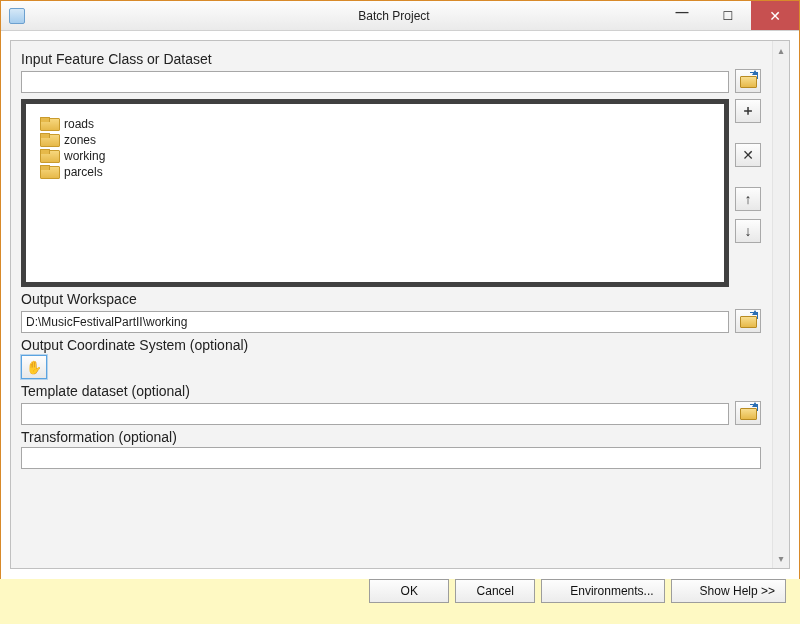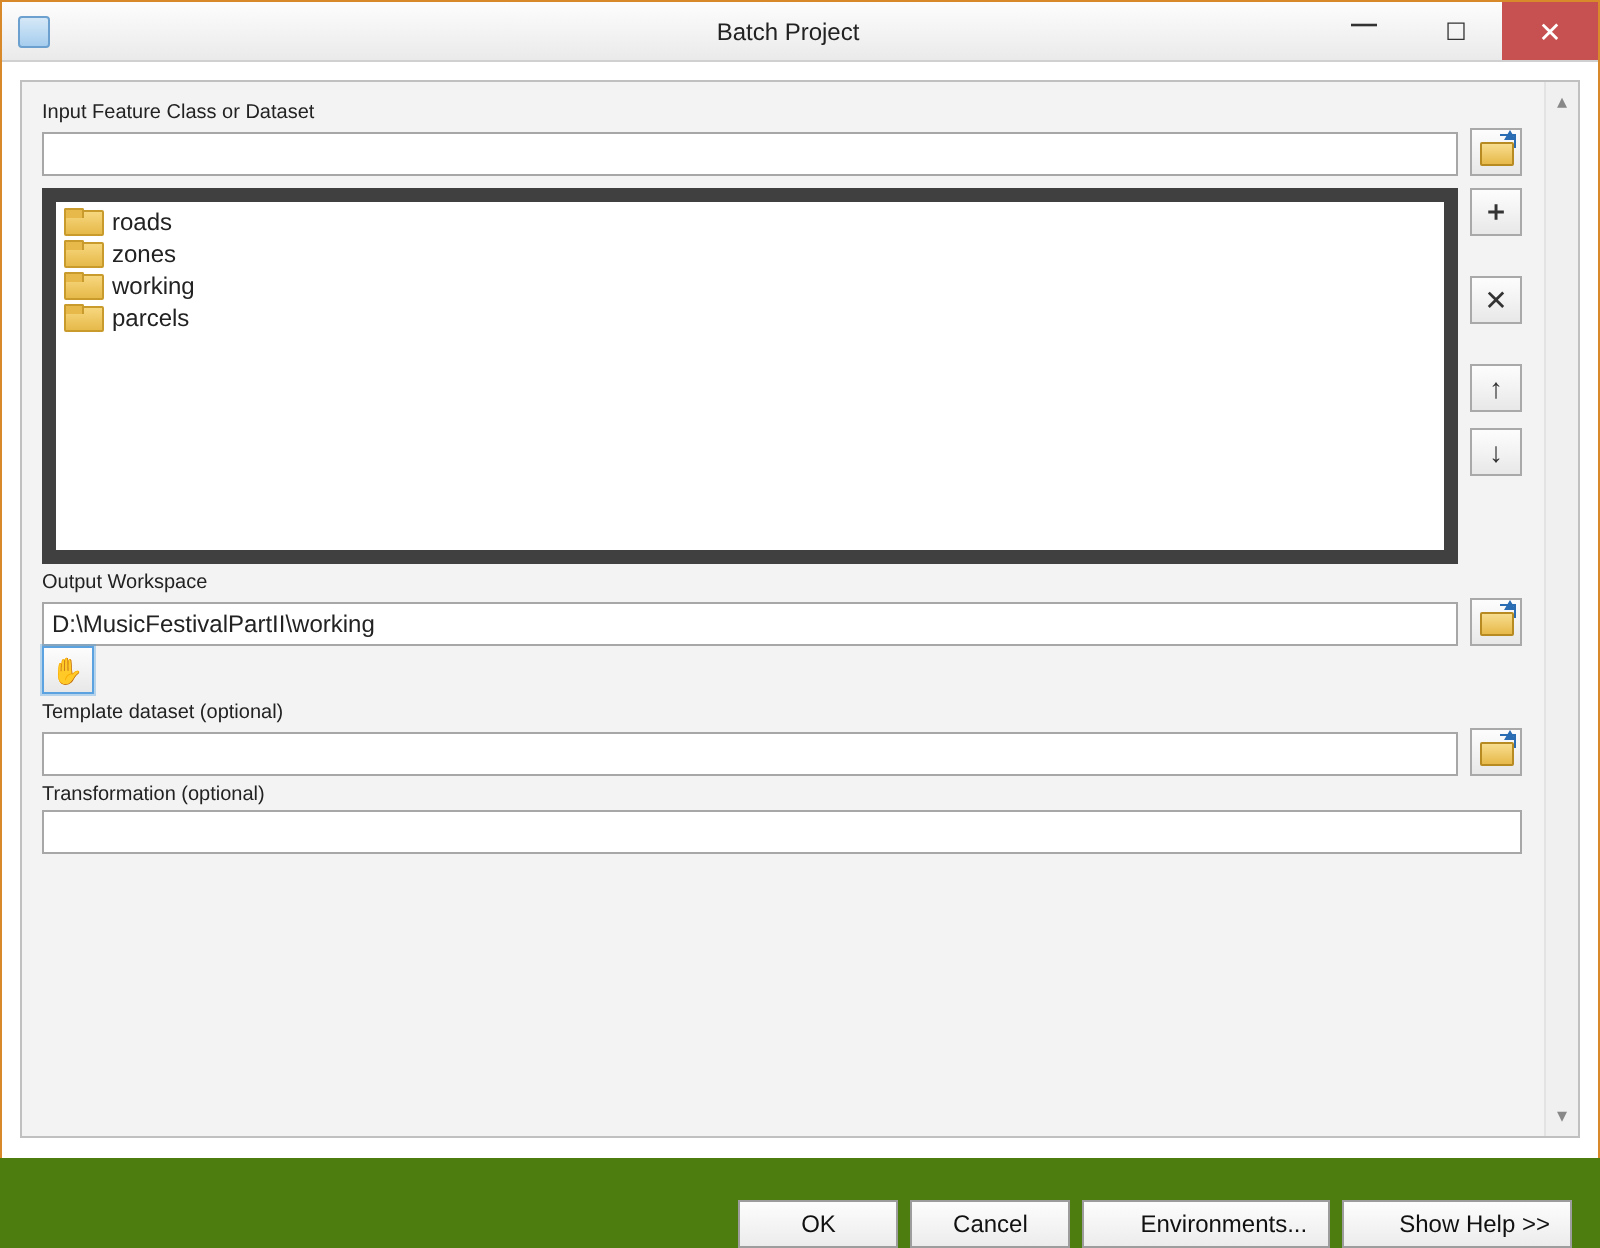--- a/index.html
+++ b/index.html
@@ -60,21 +60,21 @@
     position: absolute; top:0; bottom:0; right:0; width:17px;
     background: #f0f0f0;
     display: flex; flex-direction: column; justify-content: space-between;
     align-items: center;
     border-left: 1px solid #e3e3e3;
   }
   .scroll .sarrow { font-size: 10px; color: #888; padding: 4px 0; cursor:pointer;}
   .form-area {
     position: absolute; left: 10px; right: 28px; top: 6px; bottom: 6px;
   }
-  .label { color: #222; margin: 4px 0 2px 0; font-size: 10px;}
+  .label { color: #222; margin: 4px 0 2px 0; font-size: 14px;}
   .row { display: flex; align-items: flex-end; gap: 6px; }
   .txt {
     flex: 1;
     height: 22px;
     background: #fff;
     border: 1px solid #a7a7a7;
     padding: 2px 4px;
     font-size: 12px;
     color: #222;
   }
@@ -82,23 +82,23 @@
     width: 26px; height: 24px;
     background: linear-gradient(#fdfdfd,#e8e8e8);
     border: 1px solid #a9a9a9;
     display: flex; align-items: center; justify-content: center;
     cursor: pointer;
     font-size: 14px;
     color: #333;
   }
   .iconbtn.sel { border: 1px solid #5aa3e0; box-shadow: 0 0 0 1px rgba(90,163,224,.4);}
   .listbox {
-    background: #fff; border: 7px solid #404040;
+    background: #fff; border: 5px solid #404040;
     height: 188px;
-    padding: 2px;
+    padding: 12px;
     overflow: auto;
   }
   .listitem {
     display: flex; align-items: center; gap: 6px;
     padding: 1px 2px;
     font-size: 12px; color: #222;
     cursor: default;
   }
   .fc-icon {
     width: 18px; height: 14px;
@@ -139,23 +139,23 @@
     background:none;
   }
   .openfolder-arrow{
     position:absolute;right:-2px;top:-4px;width:0;height:0;
     border-left:3px solid transparent;border-right:3px solid transparent;
     border-bottom:5px solid #2a6db3;
   }
   .hand-icon { font-size: 13px; }
   .bottombar {
     position:absolute; left:0; right:0; bottom:0; height:45px;
-    display:flex; align-items:flex-end; justify-content:flex-end;
+    display:flex; align-items:flex-start; justify-content:flex-end;
     padding: 0 14px; gap:6px;
-    background:#4d7c0f;
+    background:#fef9c3;
   }
   .btn {
     min-width: 80px; height: 24px;
     padding: 0 10px;
     background: linear-gradient(#fdfdfd,#ececec);
     border: 1px solid #9d9d9d;
     font-size: 12px; color: #111;
     cursor: pointer;
   }
   .btn.wide { min-width: 104px; padding-left: 28px;}
@@ -237,20 +237,21 @@
       <div class="label">Output Workspace</div>
       <div class="row">
         <input class="txt" value="D:\MusicFestivalPartII\working" style="">
         <div class="iconbtn">
           <span class="openfolder-icon">
               <span class="openfolder-arrow"></span>
             </span>
         </div>
       </div>
 
+      <div class="label">Output Coordinate System (optional)</div>
       <div class="row">
         <div class="iconbtn sel">
           <span class="hand-icon">✋</span>
         </div>
       </div>
 
       <div class="label">Template dataset (optional)</div>
       <div class="row">
         <input class="txt" value="" style="">
         <div class="iconbtn">

